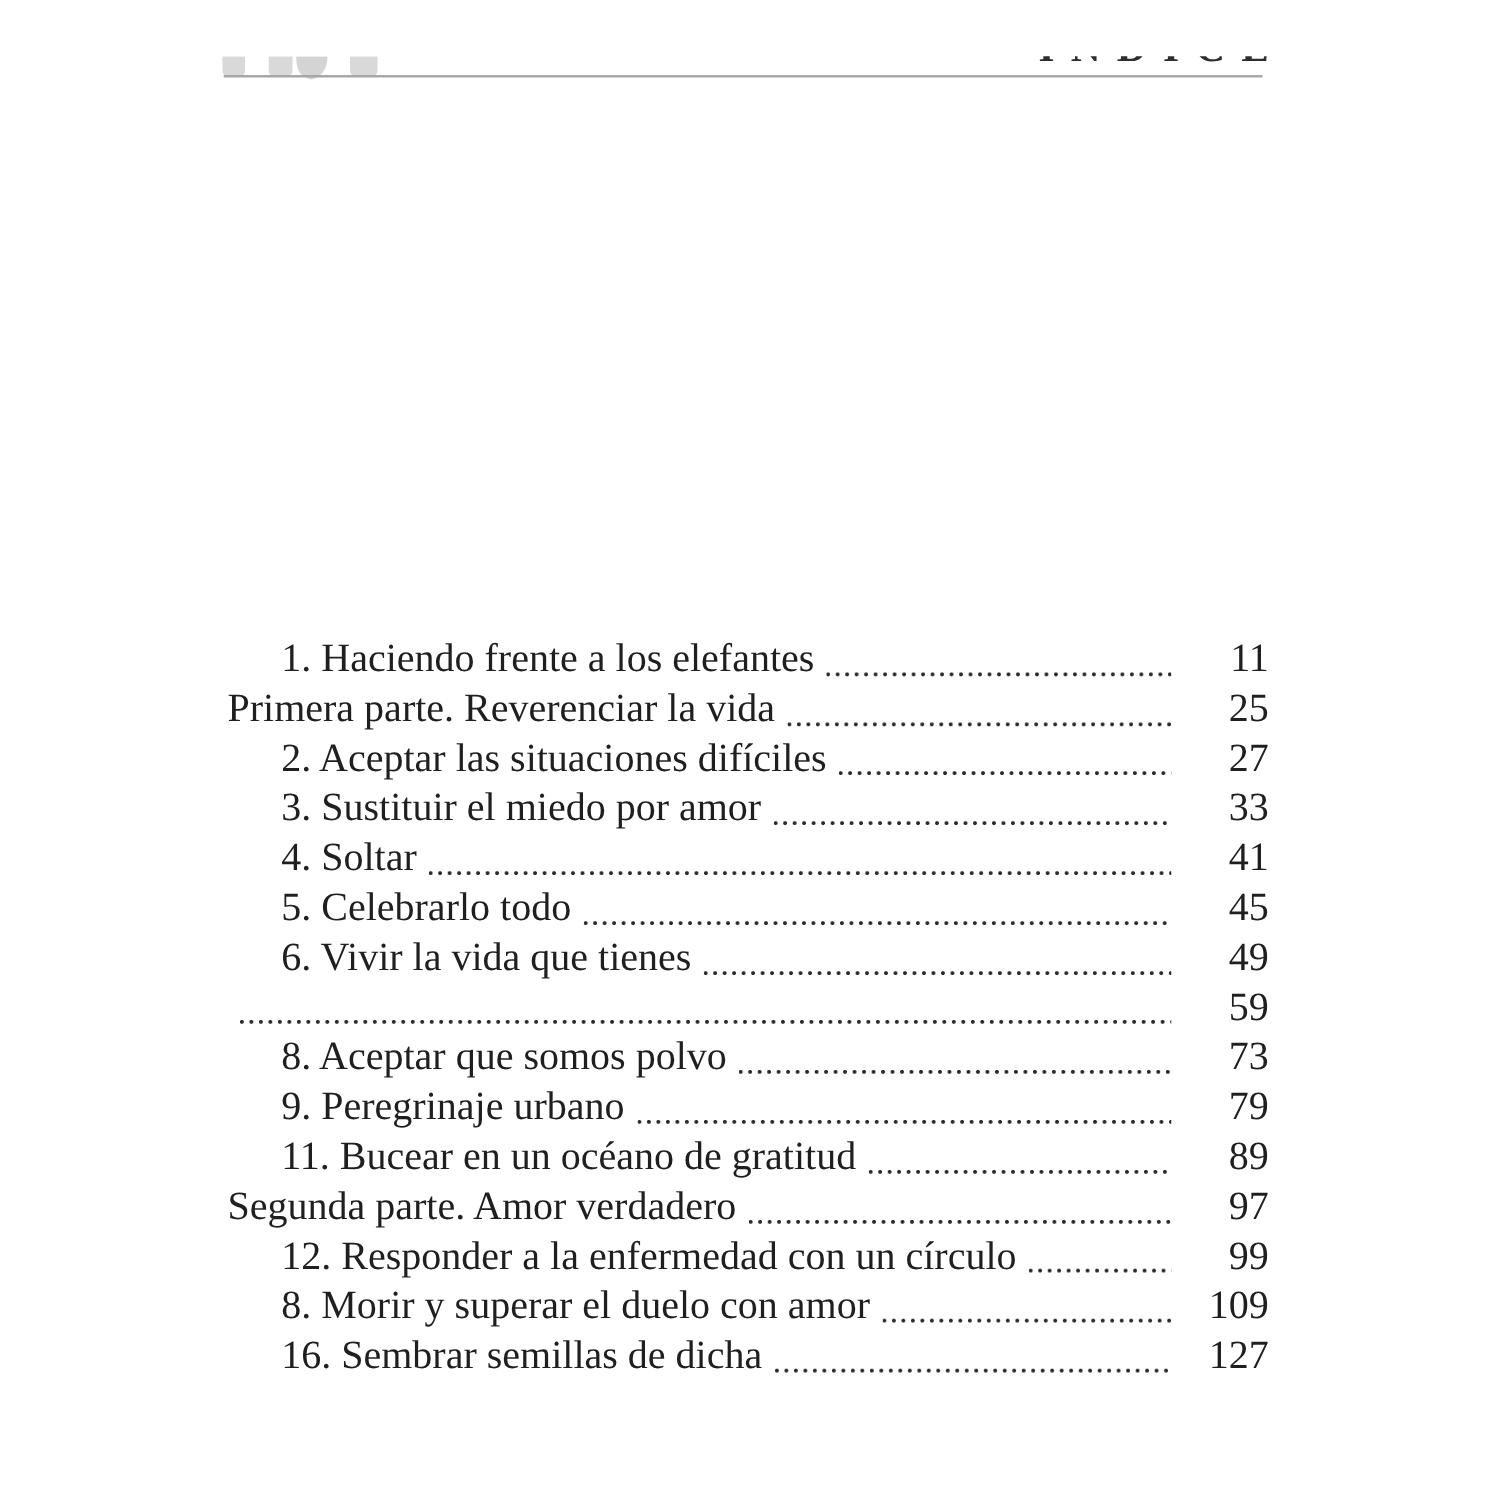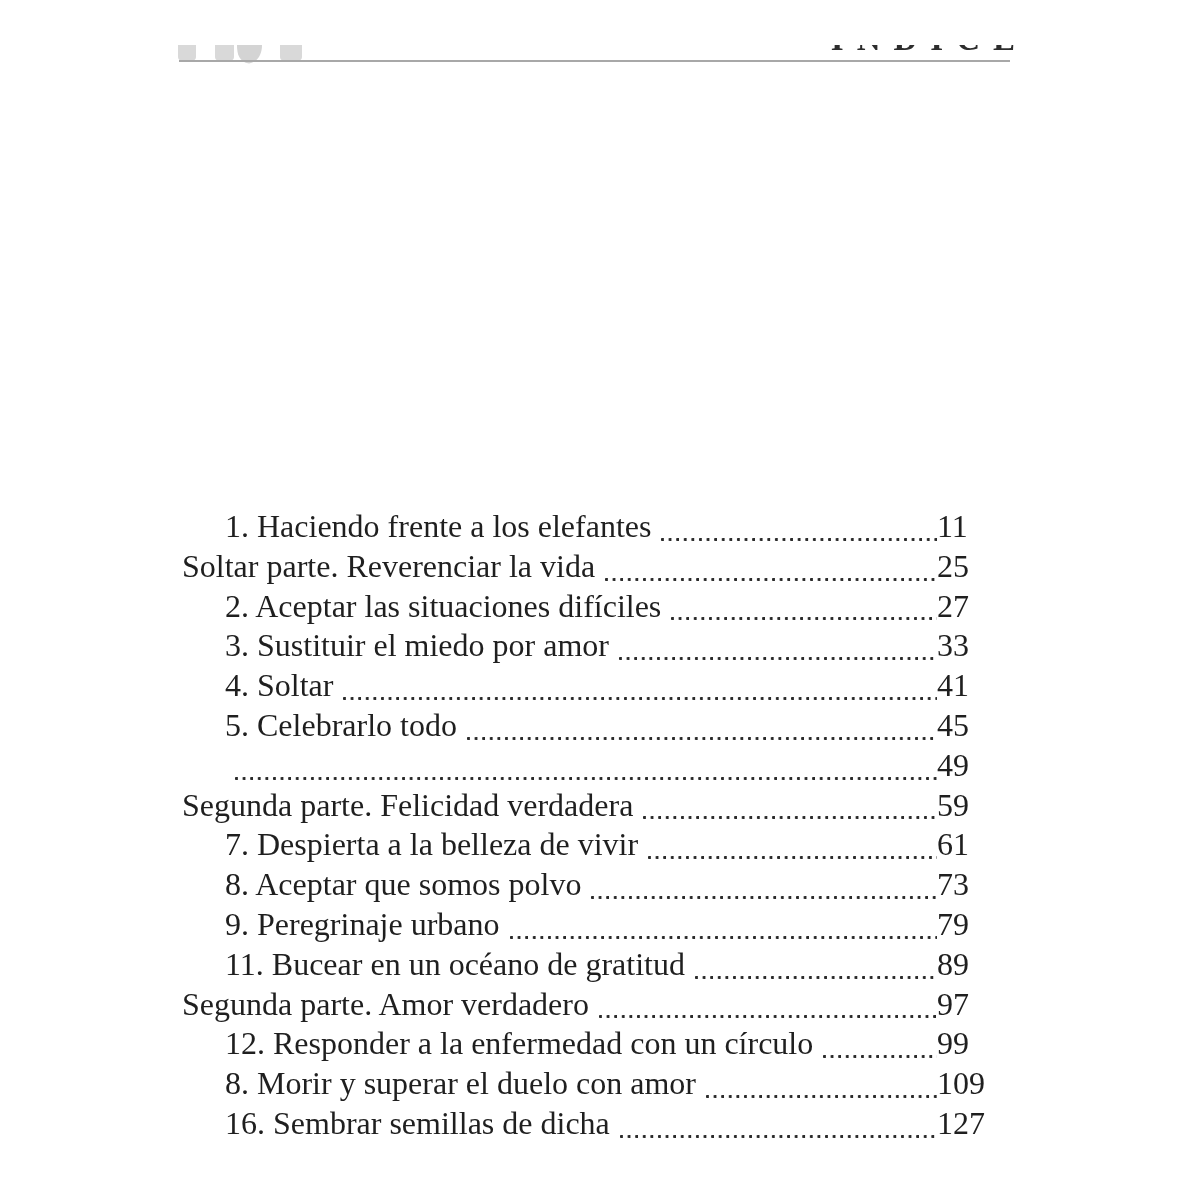--- a/index.html
+++ b/index.html
@@ -63,20 +63,21 @@
     position: absolute;
     left: 2px; right: 0; bottom: 6px;
     height: 3px;
     background-image: radial-gradient(circle at 1.5px 1.5px, var(--dot-color, #2a2a2a) 1.35px, transparent 1.75px);
     background-size: 7.6px 3px;
     background-repeat: repeat-x;
   }
   .toc-page {
     flex: none;
     width: 78px;
+    text-align: right;
     font-family: Liberation Serif, serif;
   }
 </style>
 </head>
 <body>
 
 <div class="page">
 
   <svg class="deco" viewBox="0 0 132 19" aria-hidden="true">
     <path d="M2,0 L2,12 Q2,16 8,16 L14,16 Q20,16 20,12 L20,0 Z" fill="#d9d9d9"></path>
@@ -89,21 +90,21 @@
 
   <div class="head-rule"></div>
 
   <main class="toc">
       <div class="toc-row chapter">
     <span class="toc-title">1. Haciendo frente a los elefantes</span>
     <span class="toc-leader"></span>
     <span class="toc-page">11</span>
   </div>
       <div class="toc-row part">
-    <span class="toc-title">Soltar parte. Reverenciar la vida</span>
+    <span class="toc-title">Primera parte. Reverenciar la vida</span>
     <span class="toc-leader"></span>
     <span class="toc-page">25</span>
   </div>
       <div class="toc-row chapter">
     <span class="toc-title">2. Aceptar las situaciones difíciles</span>
     <span class="toc-leader"></span>
     <span class="toc-page">27</span>
   </div>
       <div class="toc-row chapter">
     <span class="toc-title">3. Sustituir el miedo por amor</span>
@@ -114,32 +115,27 @@
     <span class="toc-title">4. Soltar</span>
     <span class="toc-leader"></span>
     <span class="toc-page">41</span>
   </div>
       <div class="toc-row chapter">
     <span class="toc-title">5. Celebrarlo todo</span>
     <span class="toc-leader"></span>
     <span class="toc-page">45</span>
   </div>
       <div class="toc-row chapter">
+    <span class="toc-title">6. Vivir la vida que tienes</span>
     <span class="toc-leader"></span>
     <span class="toc-page">49</span>
   </div>
       <div class="toc-row part">
-    <span class="toc-title">Segunda parte. Felicidad verdadera</span>
     <span class="toc-leader"></span>
     <span class="toc-page">59</span>
-  </div>
-      <div class="toc-row chapter">
-    <span class="toc-title">7. Despierta a la belleza de vivir</span>
-    <span class="toc-leader"></span>
-    <span class="toc-page">61</span>
   </div>
       <div class="toc-row chapter">
     <span class="toc-title">8. Aceptar que somos polvo</span>
     <span class="toc-leader"></span>
     <span class="toc-page">73</span>
   </div>
       <div class="toc-row chapter">
     <span class="toc-title">9. Peregrinaje urbano</span>
     <span class="toc-leader"></span>
     <span class="toc-page">79</span>

